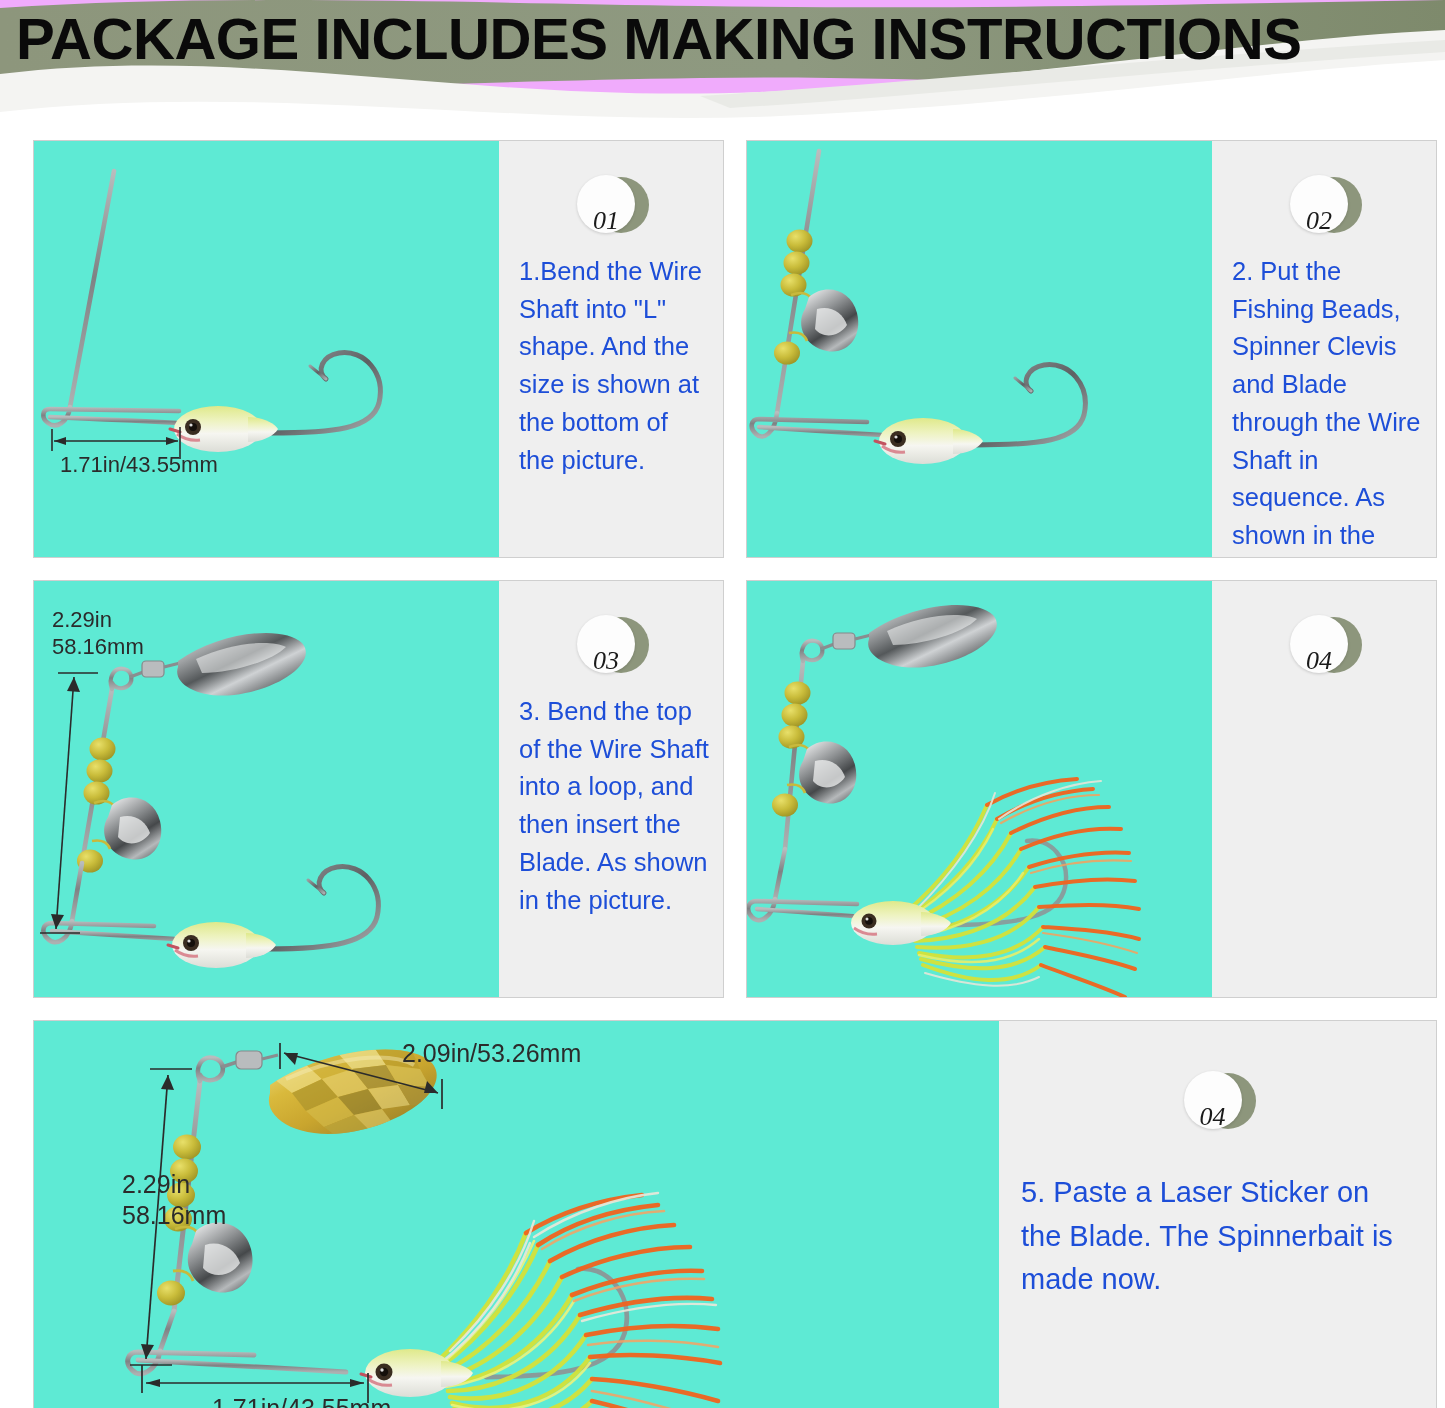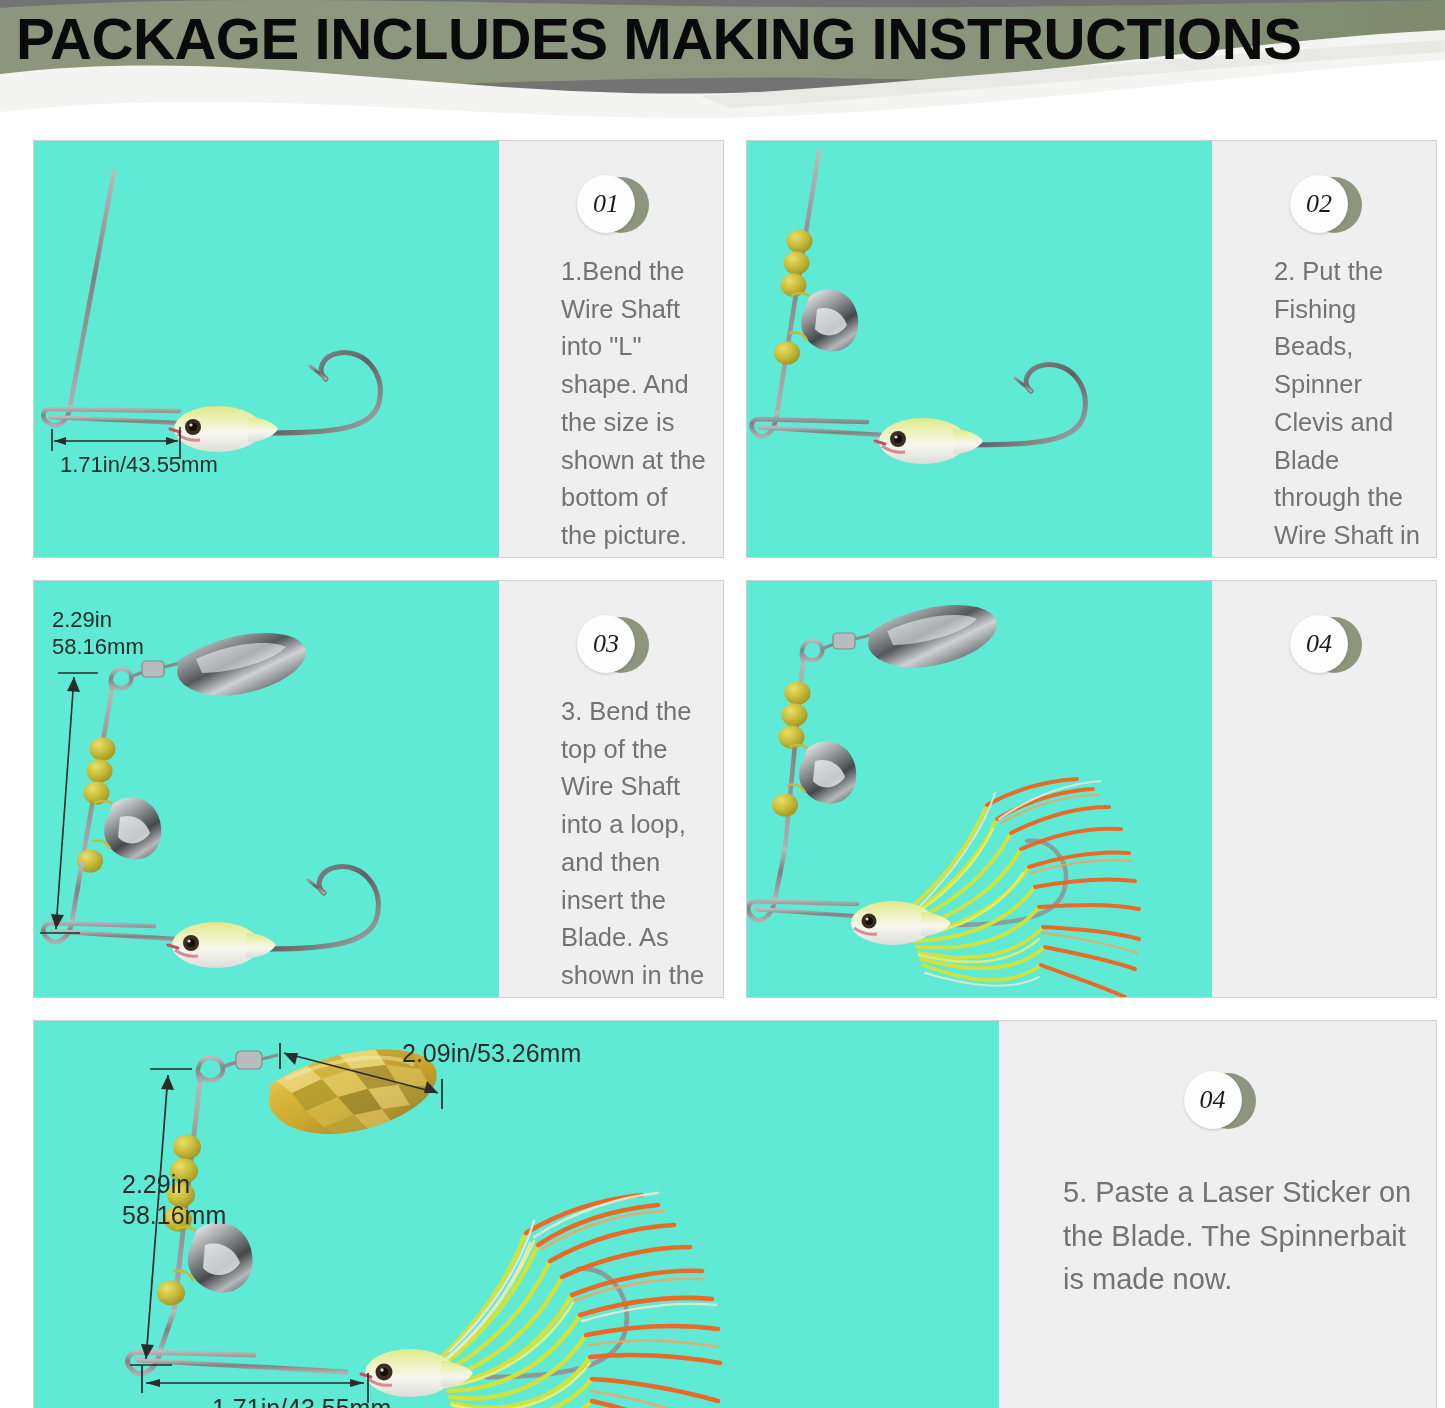--- a/index.html
+++ b/index.html
@@ -10,21 +10,21 @@
     color: #333;
     position: relative;
     overflow: hidden;
   }
 
   
   .header {
     position: relative;
     width: 1445px; height: 132px;
     overflow: hidden;
-    background: #737373;
+    background: #f0abfc;
   }
   .header svg { position: absolute; top: 0; left: 0; }
   .header-title {
     position: absolute;
     top: 6px; left: 16px;
     font-family: "Liberation Sans Narrow", "Liberation Sans", sans-serif;
     font-weight: bold;
     font-size: 57px;
     letter-spacing: -0.5px;
     color: #0a0a0a;
@@ -82,37 +82,36 @@
   .badge .disc {
     position: absolute;
     left: 4px; top: 0px;
     width: 58px; height: 58px;
     border-radius: 50%;
     background: #fdfdfd;
     box-shadow: 0 1px 3px rgba(0,0,0,0.16);
   }
   .badge .num {
     position: absolute;
-    left: 4px; top: 0px;
+    left: 4px; top: 17px;
     width: 58px; height: 58px;
     line-height: 58px;
     text-align: center;
     font-family: "Liberation Serif", serif;
     font-style: italic;
     font-size: 26px;
     color: #1a1a1a;
   }
 
   .steptext {
     font-size: 25.5px;
     line-height: 1.48;
-    color: #737373;
+    color: #1d4ed8;
     padding: 18px 14px 0 20px;
     word-spacing: 0px;
-    margin-left: 42px;
   }
   .panel.wide .steptext {
     font-size: 29px;
     padding: 40px 22px 0 22px;
     line-height: 1.5;
   }
 
   
   .dim {
     position: absolute;

